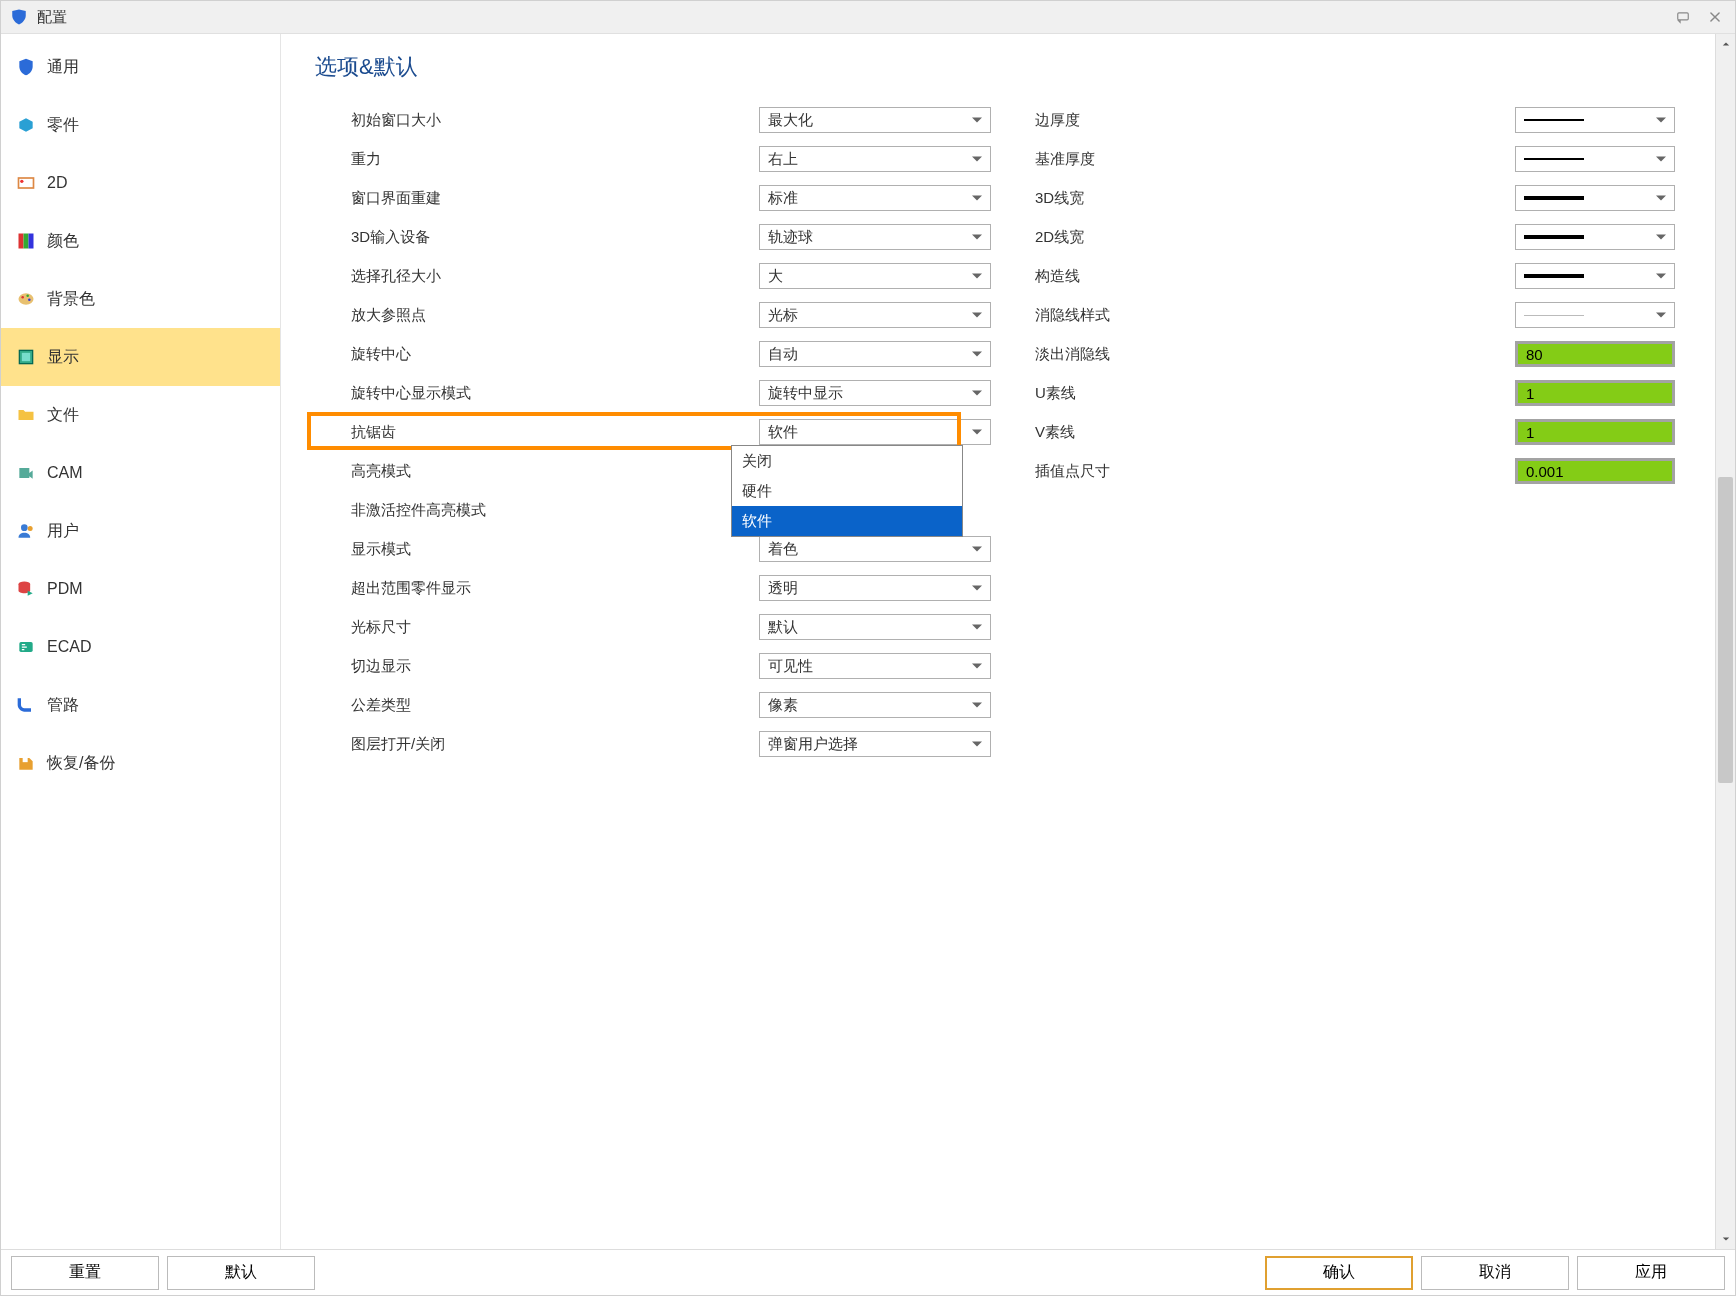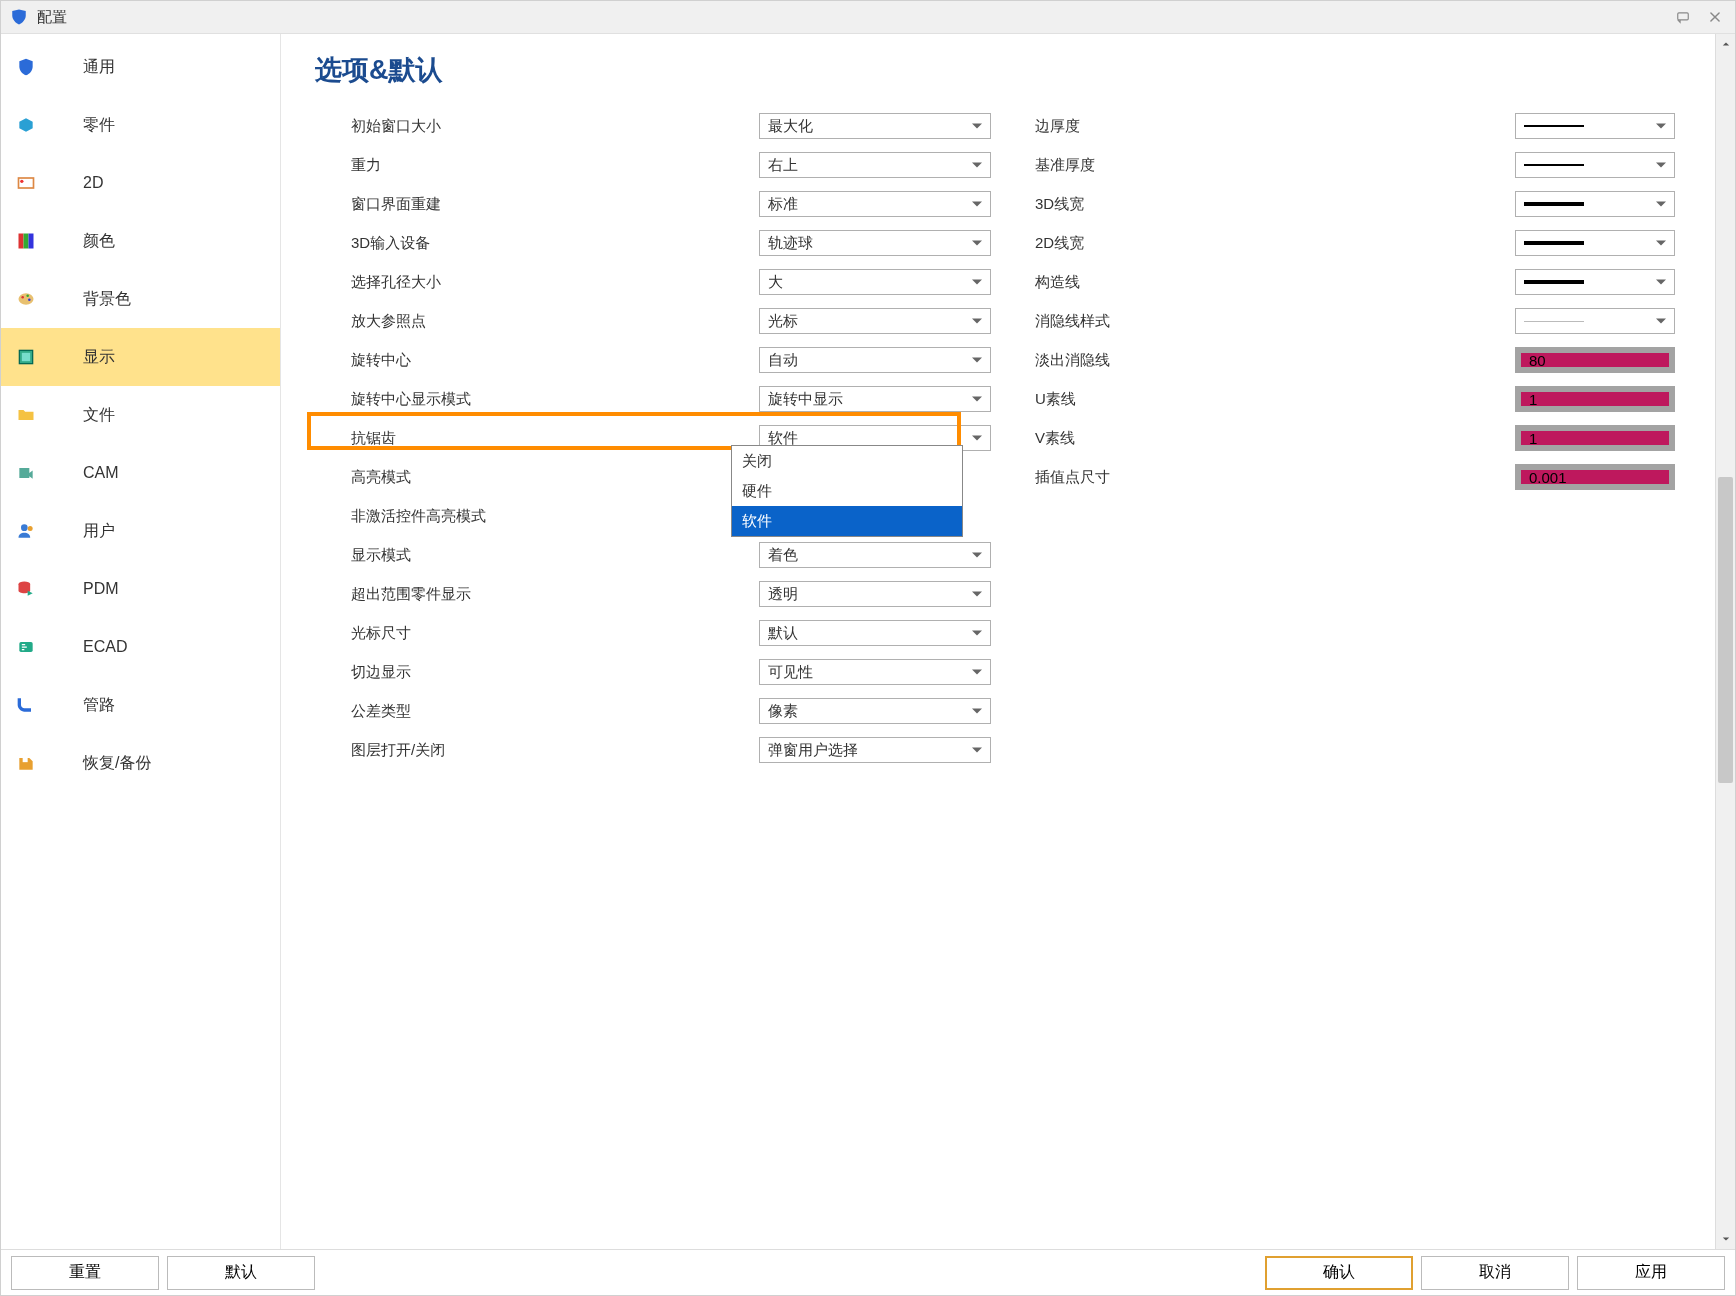--- a/index.html
+++ b/index.html
@@ -12,40 +12,40 @@
 .titlebar .title { flex: 1; font-size: 15px; color: #333; }
 .titlebar .winbtn { width: 24px; height: 24px; margin-left: 8px; display: flex; align-items: center; justify-content: center; cursor: pointer; color: #888; }
 .titlebar .winbtn svg { width: 14px; height: 14px; }
 
 .body { flex: 1; display: flex; min-height: 0; }
 
 .sidebar { width: 280px; background: #fff; border-right: 1px solid #e5e5e5; overflow-y: auto; padding-top: 4px; }
 .side-item { display: flex; align-items: center; height: 58px; padding: 0 14px; cursor: pointer; gap: 10px; }
 .side-item.selected { background: #ffe28c; }
 .side-item .side-icon { width: 22px; height: 22px; display: flex; align-items: center; justify-content: center; }
-.side-item .side-label { font-size: 16px; color: #333; margin-left: 36px; }
+.side-item .side-label { font-size: 16px; color: #333; }
 
 .content { flex: 1; position: relative; background: #fff; overflow: hidden; display: flex; }
 .content-scroll { flex: 1; overflow-y: auto; padding: 18px 26px 18px 34px; position: relative; }
-.content-scroll .heading { font-size: 27px; color: #1b4b8f; font-weight: 700; margin-bottom: 24px; }
+.content-scroll .heading { font-size: 22px; color: #1b4b8f; font-weight: 400; margin-bottom: 24px; }
 
 .grid-cols { display: flex; gap: 44px; margin-left: 36px; }
 .col { flex: 1; display: flex; flex-direction: column; gap: 11px; }
 .row { display: flex; align-items: center; height: 28px; position: relative; }
 .row .lbl { flex: 1; font-size: 15px; color: #333; }
 .row .ctrl { width: 232px; }
 
 .select { position: relative; height: 26px; border: 1px solid #b0b0b0; background: #fff; display: flex; align-items: center; padding: 0 24px 0 8px; font-size: 15px; cursor: pointer; }
 .select::after { content: ""; position: absolute; right: 8px; top: 50%; transform: translateY(-50%); border-left: 5px solid transparent; border-right: 5px solid transparent; border-top: 5px solid #666; }
 .select.line-style { padding-left: 8px; }
 .select .line-solid { width: 60px; height: 1.5px; background: #000; }
 .select .line-thick { width: 60px; height: 4px; background: #000; }
 .select .line-faded { width: 60px; height: 1px; background: #bbb; }
 
-.input { height: 26px; border: 6px solid #a3a3a3; background: #be185d; padding: 0 8px; font-size: 15px; width: 100%; font-family: inherit; }
+.input { height: 26px; border: 3px solid #a3a3a3; background: #84cc16; padding: 0 8px; font-size: 15px; width: 100%; font-family: inherit; }
 
 .highlight-box { border: 4px solid #ff8c00; position: absolute; pointer-events: none; }
 
 .dropdown-pop { position: absolute; background: #fff; border: 1px solid #888; z-index: 100; }
 .dropdown-pop .opt { height: 30px; padding: 0 10px; display: flex; align-items: center; font-size: 15px; cursor: pointer; }
 .dropdown-pop .opt.sel { background: #0a63c9; color: #fff; }
 
 .scrollbar-right { width: 20px; background: #f0f0f0; border-left: 1px solid #ddd; position: relative; display: flex; flex-direction: column; }
 .scrollbar-right .arrow { height: 20px; display: flex; align-items: center; justify-content: center; cursor: pointer; }
 .scrollbar-right .arrow svg { width: 8px; height: 8px; fill: #555; }

